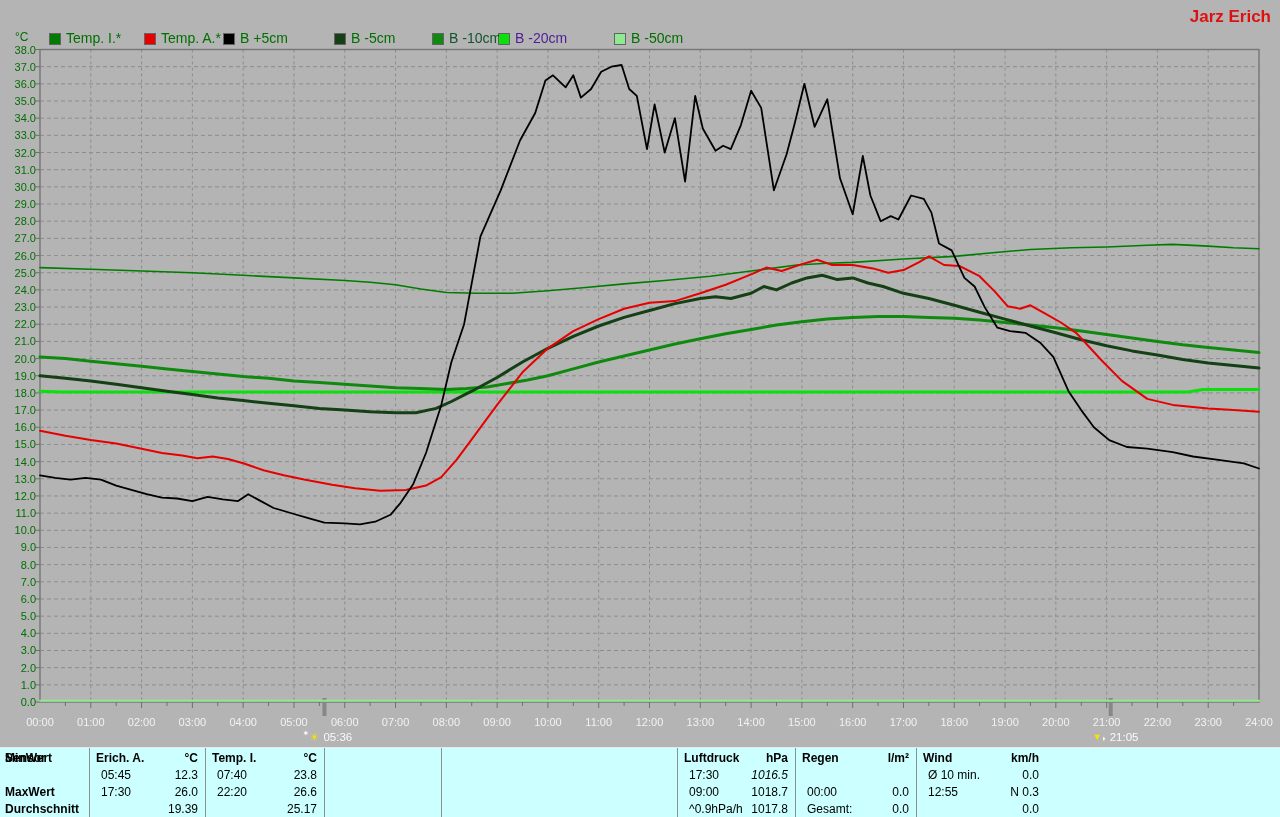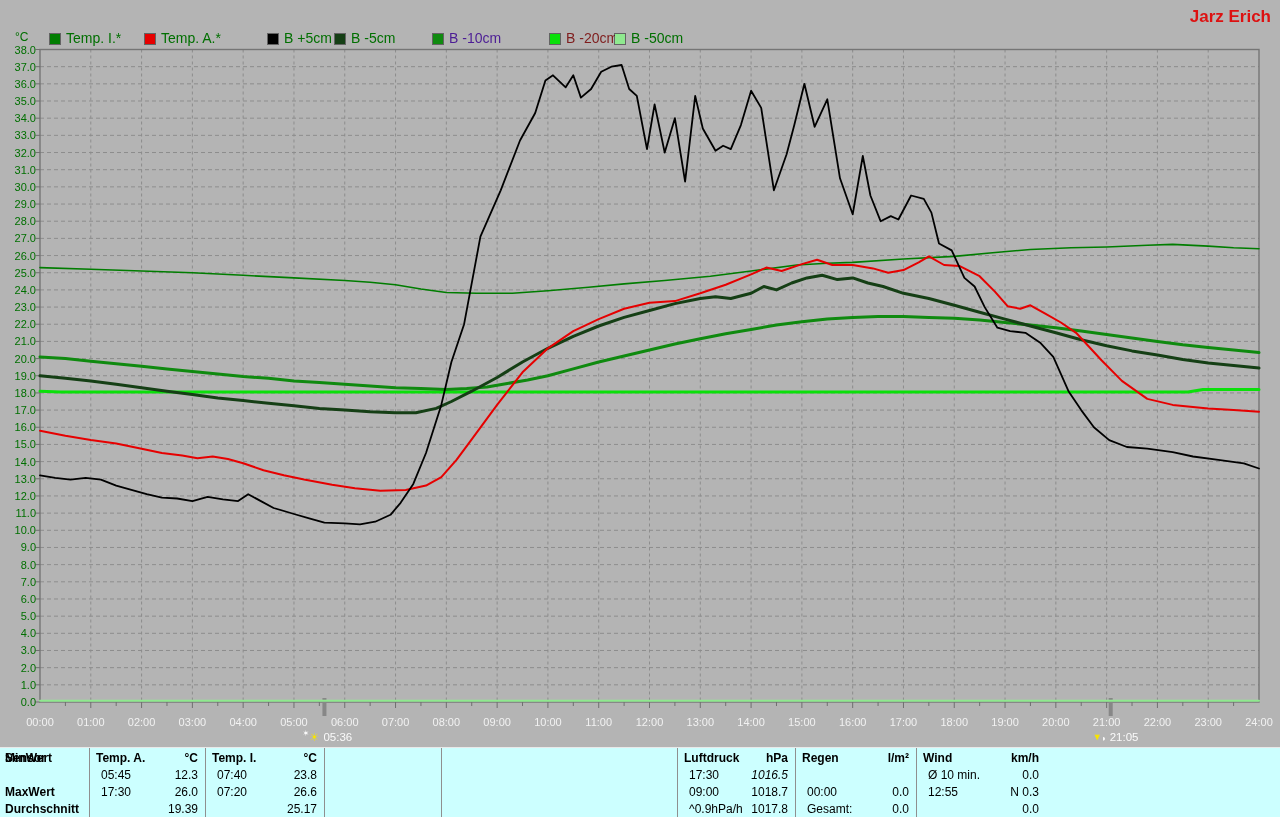--- a/index.html
+++ b/index.html
@@ -41,24 +41,24 @@
 <body>
 
 <div class="titlebar">
   <span class="user" id="user-name" style="color: rgb(221, 17, 17);">Jarz Erich</span>
 </div>
 
 <div class="legend" id="legend">
   <span class="unit-label" id="unit-label" style="color: rgb(0, 111, 0);">°C</span>
 <span class="legend-item" style="left: 50px; color: rgb(0, 111, 0);"><span class="swatch" style="background: rgb(0, 125, 0);"></span><span>Temp. I.*</span></span>
     <span class="legend-item" style="left: 145px; color: rgb(0, 111, 0);"><span class="swatch" style="background: rgb(230, 0, 0);"></span><span>Temp. A.*</span></span>
-    <span class="legend-item" style="left: 224px; color: rgb(0, 111, 0); margin-left: 44px;"><span class="swatch" style="background: rgb(0, 0, 0);"></span><span>B +5cm</span></span>
+    <span class="legend-item" style="left: 224px; color: rgb(0, 111, 0);"><span class="swatch" style="background: rgb(0, 0, 0);"></span><span>B +5cm</span></span>
     <span class="legend-item" style="left: 335px; color: rgb(0, 111, 0);"><span class="swatch" style="background: rgb(21, 63, 21);"></span><span>B -5cm</span></span>
-    <span class="legend-item" style="left: 433px; color: #4c1d95;"><span class="swatch" style="background: rgb(15, 138, 15);"></span><span>B -10cm</span></span>
-    <span class="legend-item" style="left: 534px; color: #7f1d1d; padding-left: 16px;"><span class="swatch" style="background: rgb(10, 224, 10);"></span><span>B -20cm</span></span>
+    <span class="legend-item" style="left: 433px; color: #14532d;"><span class="swatch" style="background: rgb(15, 138, 15);"></span><span>B -10cm</span></span>
+    <span class="legend-item" style="left: 499px; color: #4c1d95;"><span class="swatch" style="background: rgb(10, 224, 10);"></span><span>B -20cm</span></span>
     <span class="legend-item" style="left: 615px; color: rgb(0, 111, 0);"><span class="swatch" style="background: rgb(143, 233, 143);"></span><span>B -50cm</span></span>
   </div>
 
 <svg id="chart-svg" width="1280" height="760">
     <g>
       <line x1="40" x2="1259" y1="684.828947368421" y2="684.828947368421" stroke="#8d8d8d" stroke-width="1" stroke-dasharray="4 3"></line>
       <line x1="40" x2="1259" y1="667.6578947368421" y2="667.6578947368421" stroke="#8d8d8d" stroke-width="1" stroke-dasharray="4 3"></line>
       <line x1="40" x2="1259" y1="650.4868421052631" y2="650.4868421052631" stroke="#8d8d8d" stroke-width="1" stroke-dasharray="4 3"></line>
       <line x1="40" x2="1259" y1="633.3157894736842" y2="633.3157894736842" stroke="#8d8d8d" stroke-width="1" stroke-dasharray="4 3"></line>
       <line x1="40" x2="1259" y1="616.1447368421053" y2="616.1447368421053" stroke="#8d8d8d" stroke-width="1" stroke-dasharray="4 3"></line>
@@ -293,33 +293,33 @@
     <polyline points="40.0,430.7 65.4,435.8 90.8,440.1 116.2,443.6 141.6,448.7 161.9,453.0 182.2,455.6 197.5,458.2 212.7,456.5 227.9,459.0 243.2,463.3 263.5,470.2 283.8,475.3 304.1,479.6 332.1,484.8 354.9,488.2 380.3,490.8 405.7,489.9 426.0,485.6 441.3,477.1 456.5,459.9 471.7,439.3 497.1,404.9 522.5,372.3 547.9,348.3 573.3,331.1 598.7,319.1 624.1,308.8 649.5,302.8 674.9,301.1 700.3,293.3 725.7,284.7 751.1,274.4 766.3,267.6 781.6,271.0 801.9,264.1 817.1,259.8 832.3,265.0 852.7,265.0 873.0,268.4 888.2,272.7 903.5,270.1 918.7,262.4 928.9,256.4 944.1,265.0 959.3,265.9 979.6,276.2 994.9,291.6 1007.6,306.2 1020.3,308.8 1030.4,305.3 1045.7,313.9 1060.9,322.5 1076.1,332.8 1101.5,360.3 1121.9,380.9 1147.3,398.9 1172.7,404.9 1208.2,408.4 1233.6,410.1 1259.0,411.8" fill="none" stroke="#e60000" stroke-width="2" stroke-linejoin="round" stroke-linecap="round"></polyline>
     <polyline points="40.0,475.3 55.2,477.9 70.5,479.6 85.7,477.9 100.9,479.6 116.2,485.6 131.4,489.9 146.7,494.2 161.9,497.7 177.1,498.5 192.4,501.1 207.6,496.8 222.9,499.4 238.1,501.1 248.2,494.2 260.9,501.1 273.6,508.0 294.0,514.0 309.2,518.3 324.4,522.6 344.8,523.4 360.0,524.3 375.2,521.7 390.5,514.8 400.6,502.8 413.3,483.9 426.0,453.0 441.3,404.9 451.4,362.0 464.1,324.2 480.4,236.7 500.7,190.3 520.0,140.5 535.2,113.0 545.4,80.4 553.0,75.3 565.7,87.3 573.3,75.3 580.9,97.6 591.1,89.0 601.2,71.8 611.4,66.7 621.6,65.0 629.2,89.0 636.8,95.9 647.0,149.1 654.6,104.4 664.7,152.5 674.9,118.2 685.1,181.7 695.2,95.9 702.8,128.5 715.5,150.8 723.1,145.7 730.8,149.1 740.9,125.1 751.1,90.7 761.2,107.9 773.9,190.3 786.6,154.2 794.3,125.1 804.4,83.8 814.6,126.8 827.3,99.3 840.0,178.3 852.7,214.3 862.8,156.0 870.4,195.5 880.6,221.2 890.8,216.1 898.4,219.5 911.1,195.5 923.8,198.9 931.4,212.6 939.0,243.5 951.7,250.4 964.4,277.9 974.6,286.5 984.7,307.1 997.4,327.7 1010.1,331.1 1025.4,332.8 1040.6,343.1 1053.3,356.9 1068.5,391.2 1081.2,410.1 1093.9,427.3 1109.2,440.1 1126.9,447.0 1147.3,448.7 1172.7,452.2 1193.0,456.5 1218.4,459.9 1243.8,463.3 1259.0,468.5" fill="none" stroke="#000000" stroke-width="1.8" stroke-linejoin="round" stroke-linecap="round"></polyline>
   </svg>
 
 <div id="stats-table" style="background: rgb(204, 255, 255);">
     <div class="t-cell t-bold" style="left: 5px; top: 3px;">Sensor</div>
     <div class="t-cell t-bold" style="left: 5px; top: 3px;">MinWert</div>
     <div class="t-cell t-bold" style="left: 5px; top: 37px;">MaxWert</div>
     <div class="t-cell t-bold" style="left: 5px; top: 54px;">Durchschnitt</div>
     <div class="t-div" style="left: 89px;"></div>
-    <div class="t-cell t-bold" style="left: 96px; top: 3px;">Temp. A.</div>
+    <div class="t-cell t-bold" style="left: 96px; top: 3px;">Erich. A.</div>
     <div class="t-cell t-bold t-right" style="left: 96px; top: 3px; width: 102px;">°C</div>
     <div class="t-cell " style="left: 101px; top: 20px;">05:45</div>
     <div class="t-cell t-right" style="left: 96px; top: 20px; width: 102px;">12.3</div>
     <div class="t-cell " style="left: 101px; top: 37px;">17:30</div>
     <div class="t-cell t-right" style="left: 96px; top: 37px; width: 102px;">26.0</div>
     <div class="t-cell t-right" style="left: 96px; top: 54px; width: 102px;">19.39</div>
     <div class="t-div" style="left: 205px;"></div>
     <div class="t-cell t-bold" style="left: 212px; top: 3px;">Temp. I.</div>
     <div class="t-cell t-bold t-right" style="left: 212px; top: 3px; width: 105px;">°C</div>
     <div class="t-cell " style="left: 217px; top: 20px;">07:40</div>
     <div class="t-cell t-right" style="left: 212px; top: 20px; width: 105px;">23.8</div>
-    <div class="t-cell " style="left: 217px; top: 37px;">07:20</div>
+    <div class="t-cell " style="left: 217px; top: 37px;">22:20</div>
     <div class="t-cell t-right" style="left: 212px; top: 37px; width: 105px;">26.6</div>
     <div class="t-cell t-right" style="left: 212px; top: 54px; width: 105px;">25.17</div>
     <div class="t-div" style="left: 324px;"></div>
     <div class="t-div" style="left: 441px;"></div>
     <div class="t-div" style="left: 677px;"></div>
     <div class="t-cell t-bold" style="left: 684px; top: 3px;">Luftdruck</div>
     <div class="t-cell t-bold t-right" style="left: 684px; top: 3px; width: 104px;">hPa</div>
     <div class="t-cell " style="left: 689px; top: 20px;">17:30</div>
     <div class="t-cell t-right" style="left: 684px; top: 20px; width: 104px; font-style: italic;">1016.5</div>
     <div class="t-cell " style="left: 689px; top: 37px;">09:00</div>

